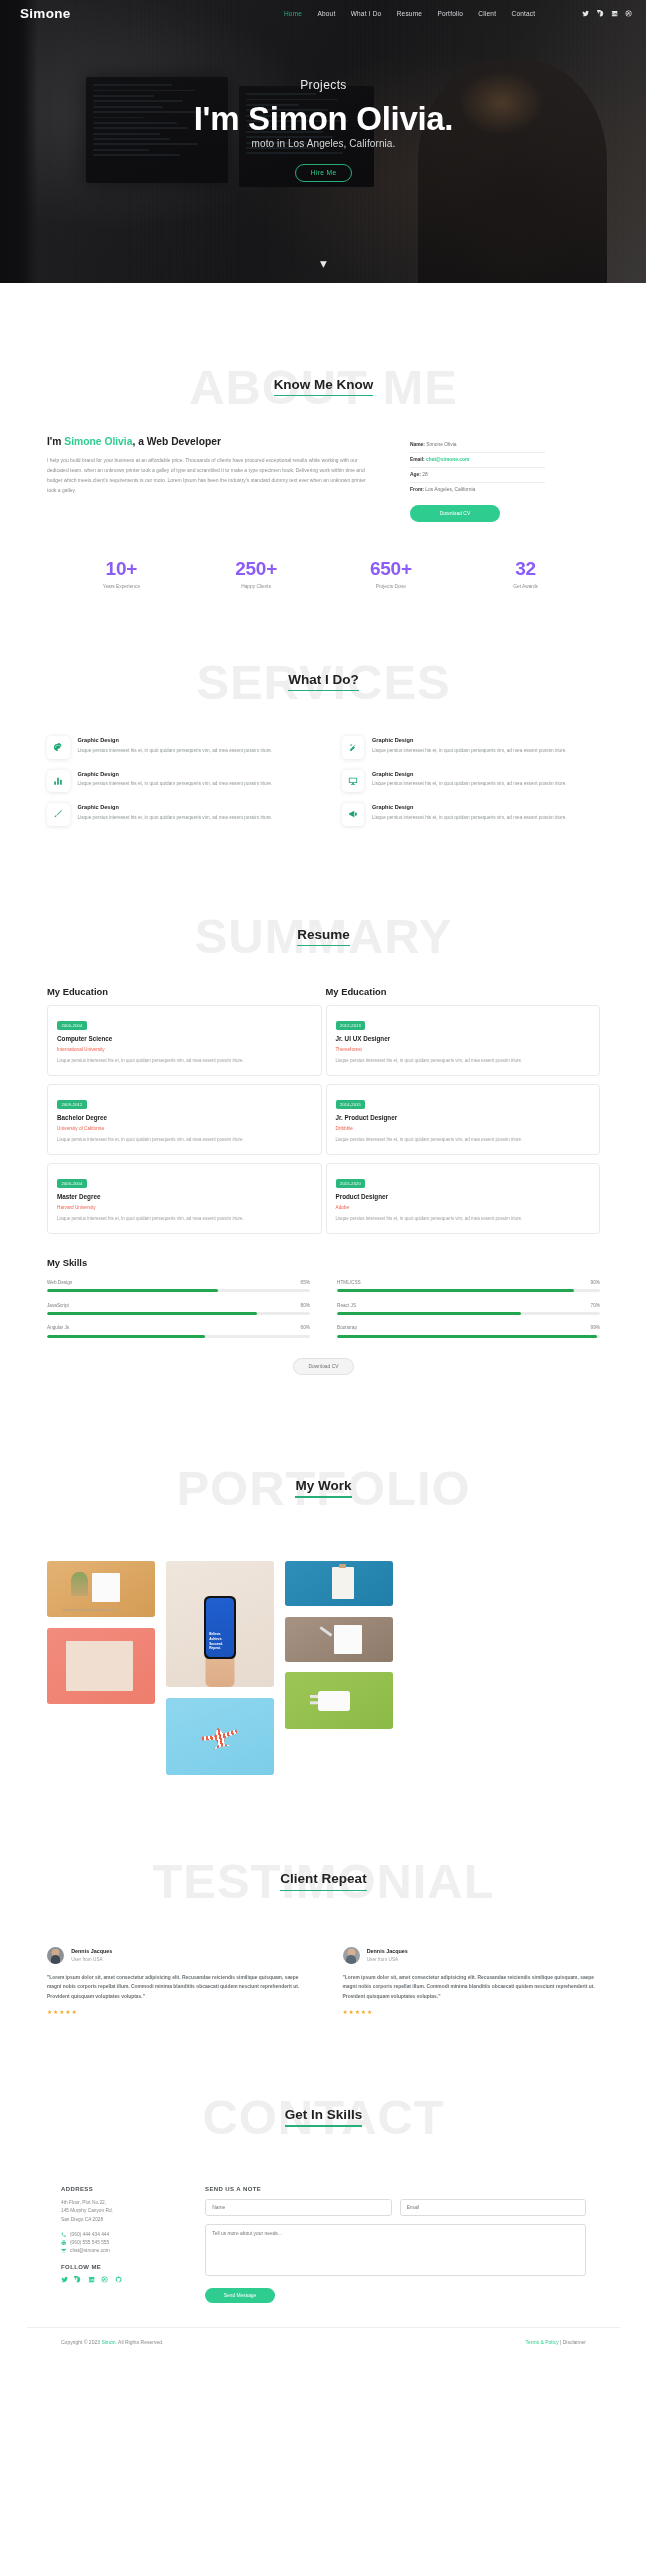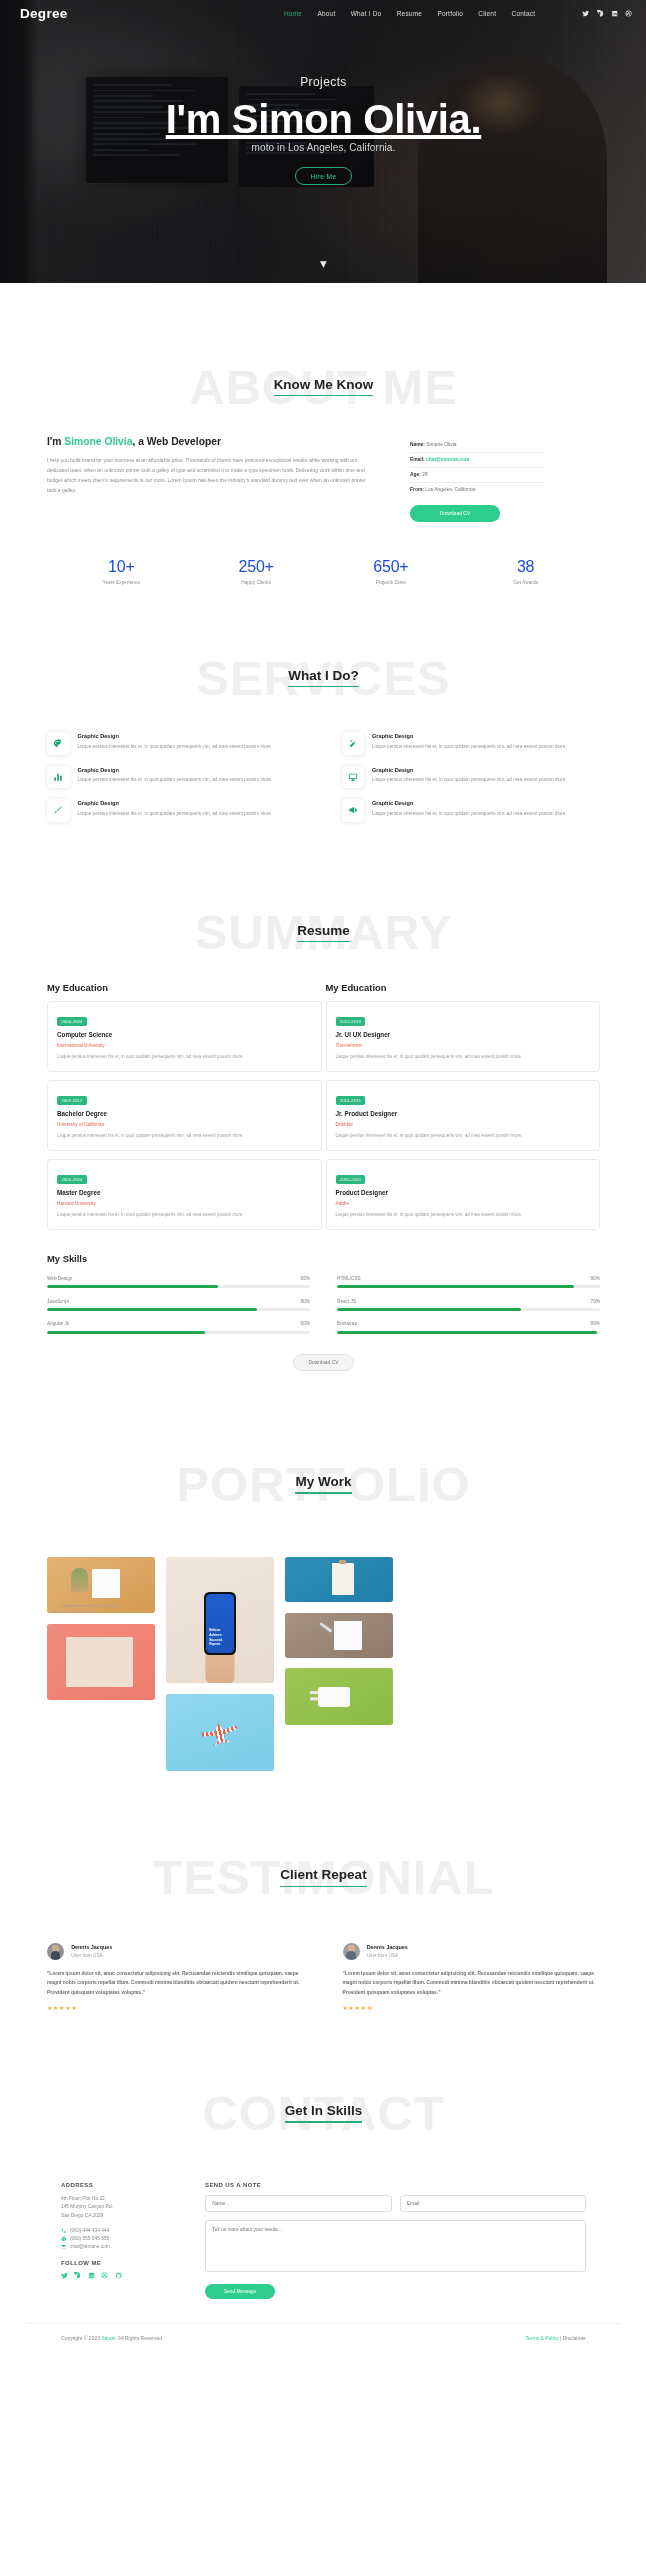--- a/index.html
+++ b/index.html
@@ -69,21 +69,21 @@
       linear-gradient(180deg, rgba(60,48,42,.75), rgba(26,22,20,.9));
       border-radius:46% 46% 0 0;
       filter:blur(0.2px);
   }
   .hero .overlay { position:absolute; inset:0; background:rgba(14,14,16,.52); }
   .hero-inner {
     position:absolute; inset:0; display:flex; flex-direction:column;
     align-items:center; justify-content:center; padding-bottom:23.4px;
   }
   .welcome { color:#e9ecec; font-size:12px; letter-spacing:0.4px; margin-bottom:8px; }
-  .hero-title { color:#ffffff; font-size:40px; font-weight:bold; letter-spacing:-0.3px; margin-bottom:0;text-decoration:underline; }
+  .hero-title { color:#ffffff; font-size:33px; font-weight:bold; letter-spacing:-0.3px; margin-bottom:0; }
   .hero-sub { color:#d6d9d9; font-size:10px; letter-spacing:0.1px; margin-bottom:14.4px; }
   .hire-btn {
     border:0.9px solid #27ae79; color:#2ecc8f; background:transparent;
     font-size:6.7px; padding:4.5px 14.4px; border-radius:12.6px; letter-spacing:0.4px;
     font-family:inherit; cursor:pointer;
   }
   .chevron {
     position:absolute; left:50%; transform:translateX(-50%); bottom:12.6px;
     color:#e8eaea; font-size:13.5px; line-height:1; cursor:pointer;
   }
@@ -115,21 +115,21 @@
   .kv b { color:#333; font-weight:bold; }
   .kv.email b+span { color:#2ecc8f; font-weight:bold; }
   .kv:last-of-type { border-bottom:none; }
   .dl-btn {
     margin-top:8px; background:#2ecc8f; color:#fff; border:none; border-radius:11.7px;
     font-size:5px; padding:5.4px 0; width:90px; font-family:inherit; cursor:pointer; display:block;
   }
 
   .stats { display:flex; padding:36px 27px 0; }
   .stat { flex:1; text-align:center; }
-  .stat .num { font-size:16px; font-weight:normal; color:#1d4ed8; letter-spacing:-0.2px; }
+  .stat .num { font-size:19px; font-weight:bold; color:#8b5cf6; letter-spacing:-0.2px; }
   .stat .lbl { font-size:4.8px; color:#8a8f92; margin-top:4.5px; }
 
   
   .svc-grid { display:grid; grid-template-columns:1fr 1fr; gap:0 36px; padding:0 20px; }
   .svc { display:flex; gap:8px; padding:5.4px 0; }
   .svc-ico {
     flex:0 0 22.5px; width:22.5px; height:22.5px; border-radius:4.5px; background:#fff;
     box-shadow:0 0.9px 4.5px rgba(0,0,0,.10); display:flex; align-items:center; justify-content:center;
   }
   .svc-ico svg { width:10px; height:10px; fill:#1aa46f; }
@@ -308,21 +308,21 @@
           <i style="width:72%"></i>
           <i style="width:50%"></i>
           <i style="width:58%"></i>
           <i style="width:80%"></i>
         </div>
     </div>
     <div class="person"></div>
     <div class="overlay"></div>
 
     <div class="topbar">
-      <div class="brand">Degree</div>
+      <div class="brand">Simone</div>
       <nav class="navmenu">
         <a href="#" class="active">Home</a>
         <a href="#">About</a>
         <a href="#">What I Do</a>
         <a href="#">Resume</a>
         <a href="#">Portfolio</a>
         <a href="#">Client</a>
         <a href="#">Contact</a>
       </nav>
       <div class="socialnav">
@@ -385,21 +385,21 @@
       </div>
       <div class="stat">
         <div class="num">250+</div>
         <div class="lbl">Happy Clients</div>
       </div>
       <div class="stat">
         <div class="num">650+</div>
         <div class="lbl">Projects Done</div>
       </div>
       <div class="stat">
-        <div class="num">38</div>
+        <div class="num">32</div>
         <div class="lbl">Get Awards</div>
       </div>
     </div>
   </div>
 
   <div class="section" style="padding-top:43px;">
     <div class="sec-head">
       <div class="ghost">SERVICES</div>
       <div class="sec-title">What I Do?</div>
     </div>

